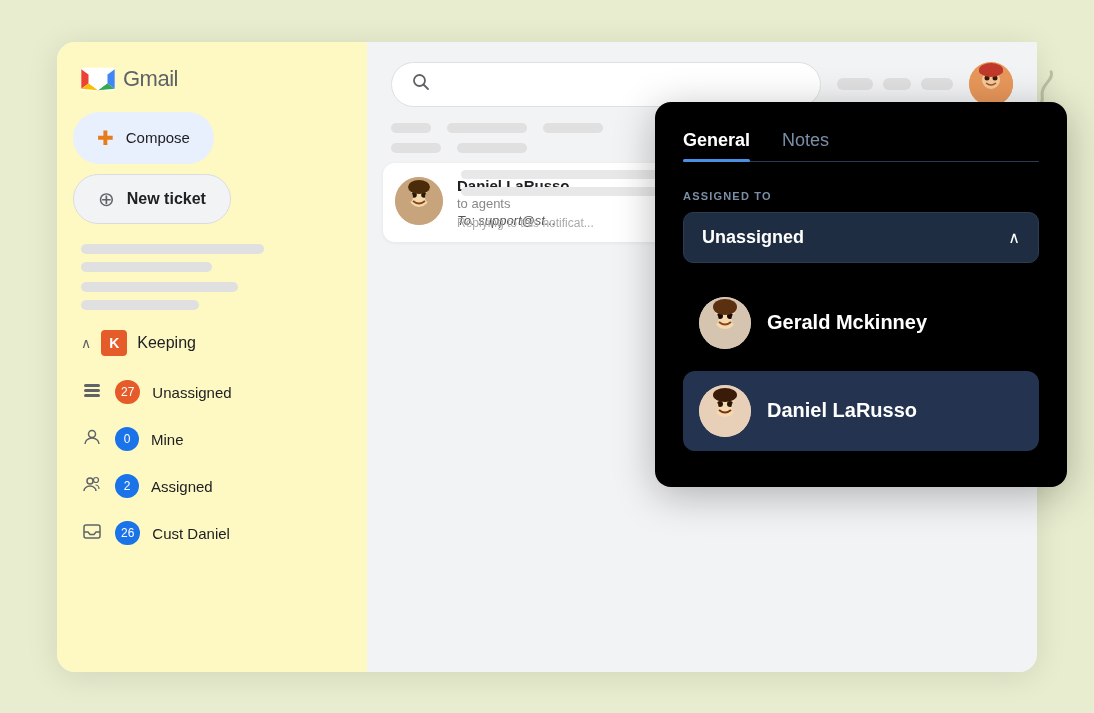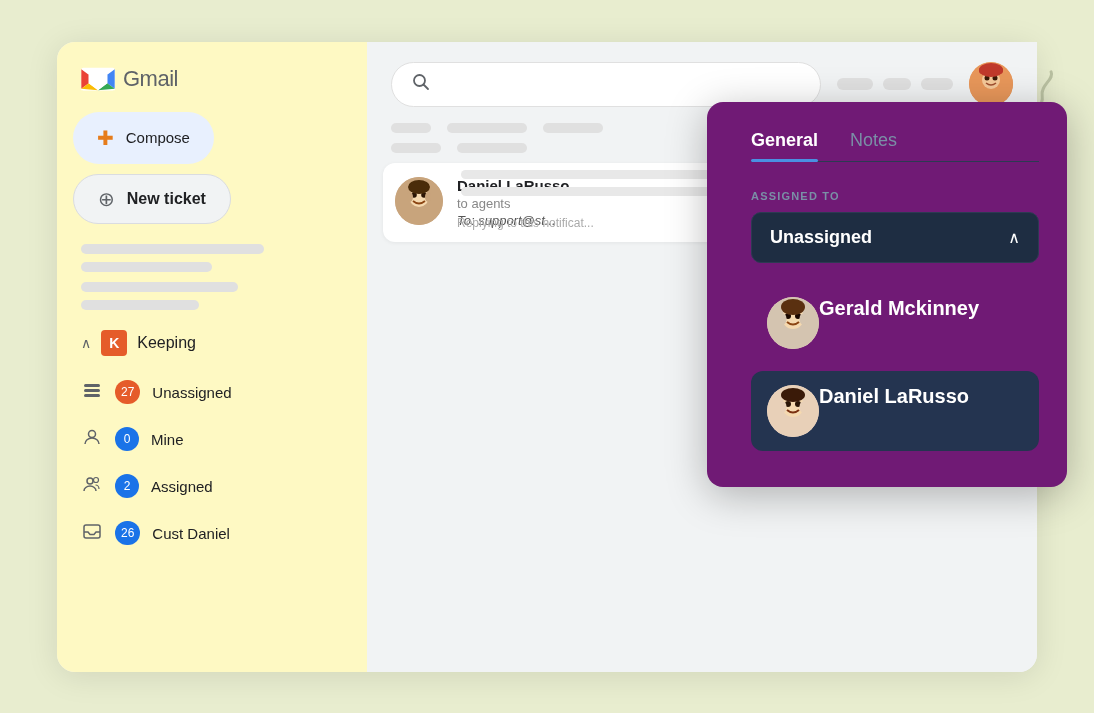--- a/index.html
+++ b/index.html
@@ -285,24 +285,24 @@
       bottom: 12px;
       left: 74px;
       font-size: 12px;
       color: #aaa;
     }
     
     .dropdown-panel {
       position: absolute;
       right: -30px;
       top: 60px;
-      width: 360px;
-      background: #701a75;
+      width: 412px;
+      background: #000000;
       border-radius: 16px;
-      padding: 28px 28px 28px 44px;
+      padding: 28px 28px 28px 28px;
       box-shadow: 0 8px 40px rgba(0,0,0,0.28);
       z-index: 10;
     }
     .panel-tabs {
       display: flex;
       gap: 32px;
       margin-bottom: 28px;
       border-bottom: 1.5px solid #2c3a52;
       padding-bottom: 0;
     }
@@ -351,20 +351,22 @@
       font-size: 18px;
       font-weight: 600;
       color: #fff;
     }
     .chevron-up {
       color: #fff;
       font-size: 16px;
     }
     .agent-item {
       display: flex;
+      align-items: center;
+      gap: 16px;
       padding: 14px 16px;
       border-radius: 12px;
       margin-bottom: 8px;
       cursor: pointer;
     }
     .agent-item.selected {
       background: #243450;
     }
     .agent-avatar {
       width: 52px;

